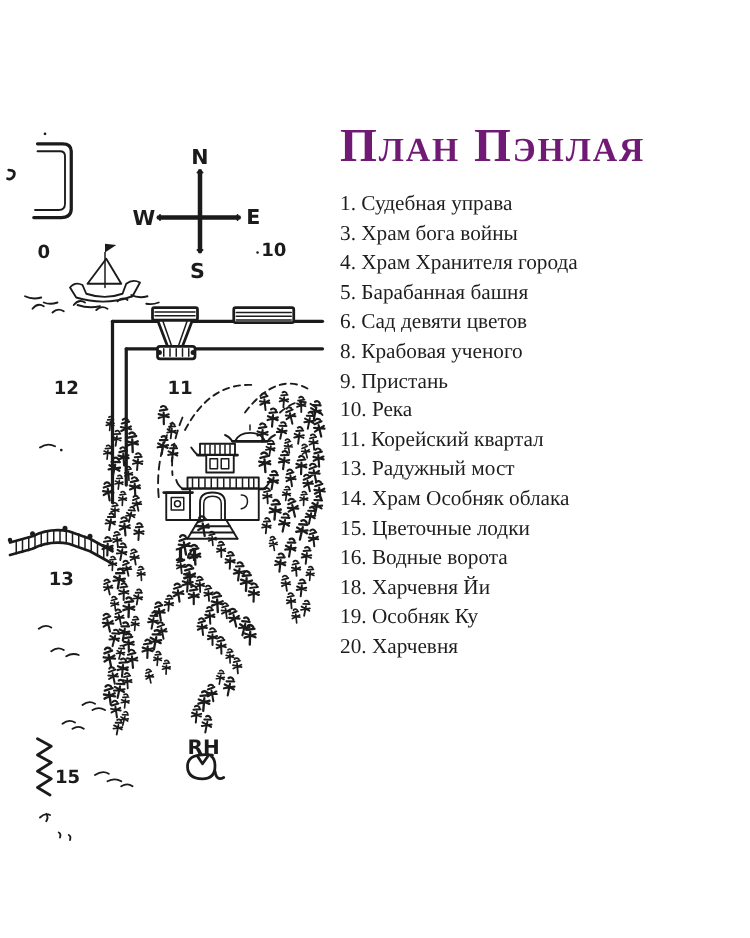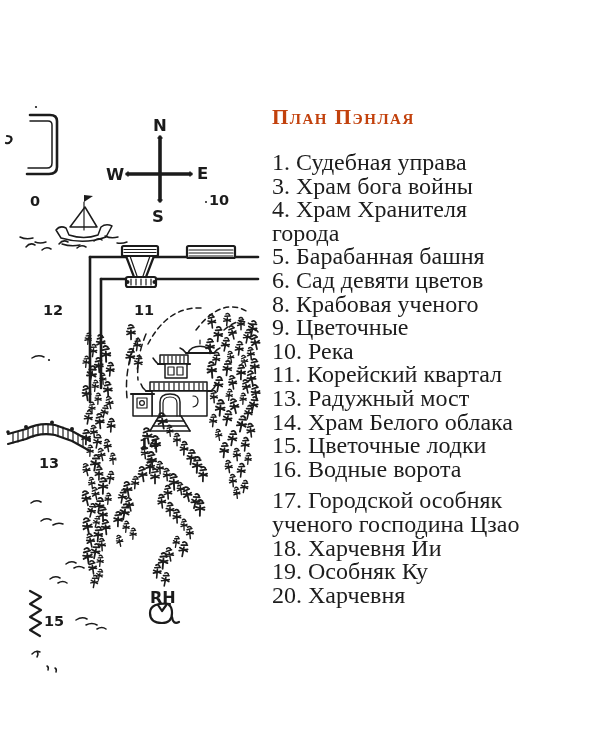--- a/index.html
+++ b/index.html
@@ -5,24 +5,24 @@
   html,body{margin:0;padding:0;}
   body{
     width:600px;height:750px;position:relative;overflow:hidden;
     background:#ffffff;color:#1d1d1d;
     font-family:"Liberation Serif", serif;
   }
   .map-wrap{position:absolute;left:0;top:96px;width:262px;height:630px;}
   .map-wrap svg{display:block;}
   .legend{position:absolute;left:272px;top:100px;width:252px;}
   .legend h1{
-    margin:0 0 17px 0;font-weight:600;font-size:21px;line-height:34px;
-    font-variant:small-caps;letter-spacing:1.5px;color:#c2410c;
+    margin:0 0 17px 0;font-weight:600;font-size:38px;line-height:34px;
+    font-variant:small-caps;letter-spacing:1.5px;color:#701a75;
   }
-  .legend ol{list-style:none;margin:0;padding:0;font-size:24px;line-height:23.6px;}
+  .legend ol{list-style:none;margin:0;padding:0;font-size:17px;line-height:23.6px;}
   .legend li{margin:0;}
   .legend li.gap{margin-top:8px;}
   .legend .wrap{display:block;}
   
   .ink{stroke:#1b1b1b;fill:none;stroke-linecap:round;stroke-linejoin:round;}
   .w1{stroke-width:1.2}.w15{stroke-width:1.5}.w2{stroke-width:2.2}.w25{stroke-width:2.6}
   .paperfill{fill:#ffffff;}
   .blk{fill:#1b1b1b;stroke:none;}
   text.maplbl{font-family:"DejaVu Sans",sans-serif;font-weight:700;font-size:14.5px;fill:#1b1b1b;}
   text.cmp{font-family:"DejaVu Sans",sans-serif;font-weight:700;font-size:16.5px;fill:#1b1b1b;}
@@ -316,25 +316,24 @@
 
 <div class="legend">
   <h1>План Пэнлая</h1>
   <ol>
     <li><span>1.</span> <span>Судебная управа</span></li>
     <li><span>3.</span> <span>Храм бога войны</span></li>
     <li><span>4.</span> <span>Храм Хранителя города</span></li>
     <li><span>5.</span> <span>Барабанная башня</span></li>
     <li><span>6.</span> <span>Сад девяти цветов</span></li>
     <li><span>8.</span> <span>Крабовая ученого</span></li>
-    <li><span>9.</span> <span>Цветочные</span></li>
+    <li><span>9.</span> <span>Пристань</span></li>
     <li><span>10.</span> <span>Река</span></li>
     <li><span>11.</span> <span>Корейский квартал</span></li>
     <li><span>13.</span> <span>Радужный мост</span></li>
-    <li><span>14.</span> <span>Храм Белого облака</span></li>
+    <li><span>14.</span> <span>Храм Особняк облака</span></li>
     <li><span>15.</span> <span>Цветочные лодки</span></li>
     <li><span>16.</span> <span>Водные ворота</span></li>
-    <li class="gap"><span>17.</span> <span>Городской особняк</span><span class="wrap">ученого господина Цзао</span></li>
     <li><span>18.</span> <span>Харчевня Йи</span></li>
     <li><span>19.</span> <span>Особняк Ку</span></li>
     <li><span>20.</span> <span>Харчевня</span></li>
   </ol>
 </div>
 
 </body></html>

